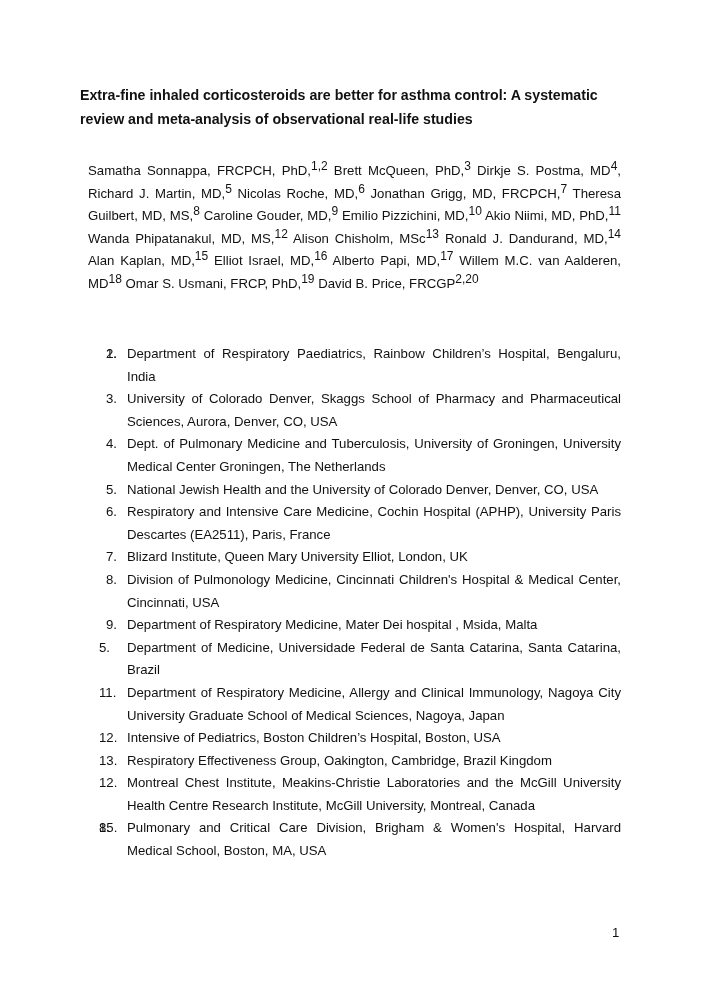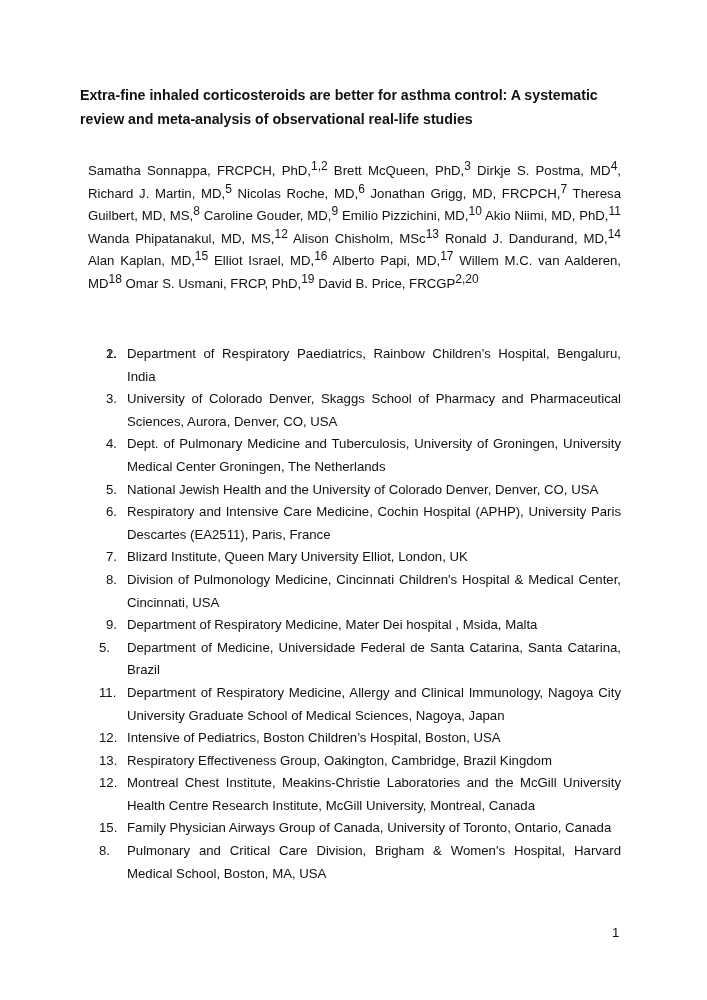--- a/index.html
+++ b/index.html
@@ -38,17 +38,17 @@
   <li><span class="num">5.</span><span>National Jewish Health and the University of Colorado Denver, Denver, CO, USA</span></li>
   <li><span class="num">6.</span><span>Respiratory and Intensive Care Medicine, Cochin Hospital (APHP), University Paris Descartes (EA2511), Paris, France</span></li>
   <li><span class="num">7.</span><span>Blizard Institute, Queen Mary University Elliot, London, UK</span></li>
   <li><span class="num">8.</span><span>Division of Pulmonology Medicine, Cincinnati Children's Hospital &amp; Medical Center, Cincinnati, USA</span></li>
   <li><span class="num">9.</span><span>Department of Respiratory Medicine, Mater Dei hospital , Msida, Malta</span></li>
   <li class="two"><span class="num">5.</span><span> Department of Medicine, Universidade Federal de Santa Catarina, Santa Catarina, Brazil</span></li>
   <li class="two"><span class="num">11.</span><span>Department of Respiratory Medicine, Allergy and Clinical Immunology, Nagoya City University Graduate School of Medical Sciences, Nagoya, Japan</span></li>
   <li class="two"><span class="num">12.</span><span>Intensive of Pediatrics, Boston Children’s Hospital, Boston, USA</span></li>
   <li class="two"><span class="num">13.</span><span>Respiratory Effectiveness Group, Oakington, Cambridge, Brazil Kingdom</span></li>
   <li class="two"><span class="num">12.</span><span>Montreal Chest Institute, Meakins-Christie Laboratories and the McGill University Health Centre Research Institute, McGill University, Montreal, Canada</span></li>
-  <li class="two"><span class="num">15.</span><span>Family Physician Airways Group of Canada, University of Toronto, Ontario, Canada</span></li>
+  <li class="two"><span class="num">15.</span></li>
   <li class="two"><span class="num">8.</span><span>Pulmonary and Critical Care Division, Brigham &amp; Women's Hospital, Harvard Medical School, Boston, MA, USA</span></li>
 </ol>
 
 <div class="pagenum">1</div>
 
 </body></html>

